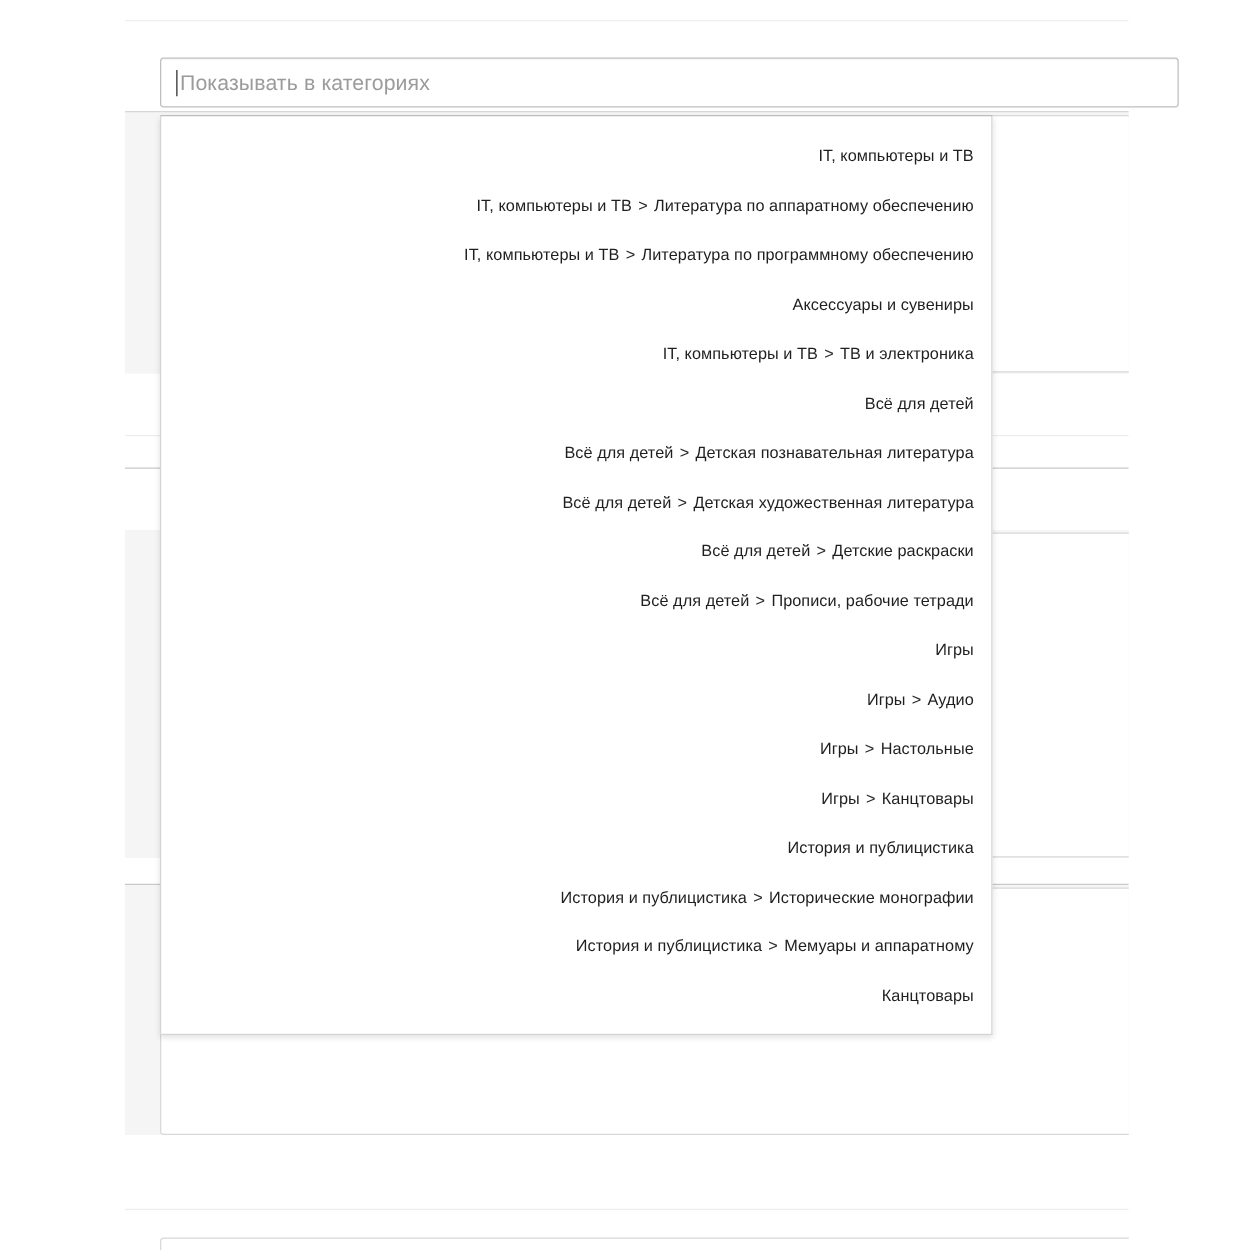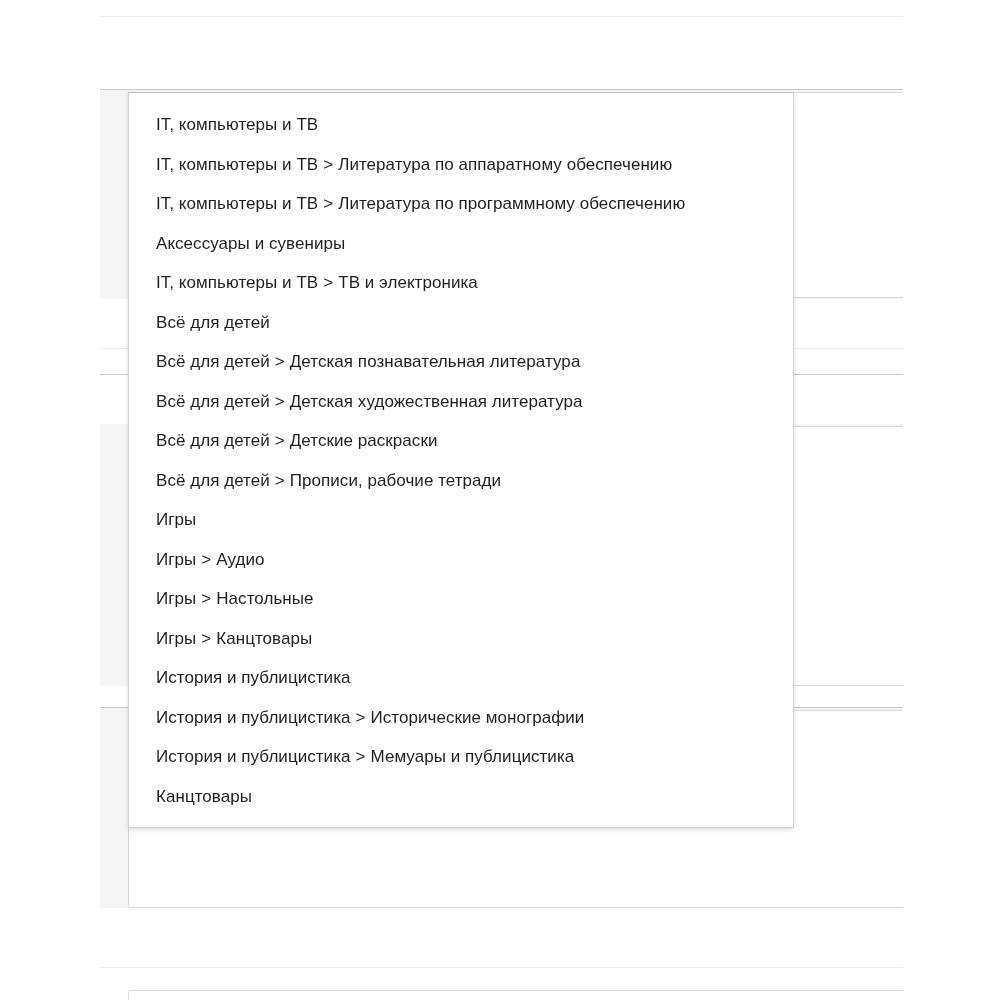--- a/index.html
+++ b/index.html
@@ -110,26 +110,27 @@
     box-sizing: border-box;
     box-shadow: 0 2px 5px rgba(0,0,0,0.13);
     padding: 12px 0 11px 0;
     z-index: 20;
   }
 
   .suggest-item {
     height: 39.5px;
     line-height: 39.5px;
     padding: 0 14px 0 27px;
-    font-size: 17px;
+    font-size: 13px;
     color: #1f1f1f;
     white-space: nowrap;
     overflow: hidden;
     cursor: pointer;
     letter-spacing: 0.05px;
+    text-align: right;
   }
   .sep {
     color: #2b2b2b;
     padding: 0 5px;
   }
 </style>
 </head>
 <body>
 
 <div id="page">
@@ -148,35 +149,39 @@
     <div class="panel" style="top:90px;  height:209px;"></div>
     <div class="panel" style="top:424px; height:262px;"></div>
     <div class="panel" style="top:708px; height:200px;"></div>
 
     <div class="ghost-field" style="top:92px;  height:206px;"></div>
     <div class="ghost-field" style="top:426px; height:260px;"></div>
     <div class="ghost-field" style="top:710px; height:198px;"></div>
     <div class="ghost-field" style="top:990px; height:40px;"></div>
   </div>
 
+  <div class="combo-input">
+    <span class="caret"></span>
+    <span class="placeholder">Показывать в категориях</span>
+  </div>
 
   <div class="suggest-panel" id="suggest-panel">
       <div class="suggest-item"><span>IT, компьютеры и ТВ</span></div>
       <div class="suggest-item"><span>IT, компьютеры и ТВ</span><span class="sep">&gt;</span><span>Литература по аппаратному обеспечению</span></div>
       <div class="suggest-item"><span>IT, компьютеры и ТВ</span><span class="sep">&gt;</span><span>Литература по программному обеспечению</span></div>
       <div class="suggest-item"><span>Аксессуары и сувениры</span></div>
       <div class="suggest-item"><span>IT, компьютеры и ТВ</span><span class="sep">&gt;</span><span>ТВ и электроника</span></div>
       <div class="suggest-item"><span>Всё для детей</span></div>
       <div class="suggest-item"><span>Всё для детей</span><span class="sep">&gt;</span><span>Детская познавательная литература</span></div>
       <div class="suggest-item"><span>Всё для детей</span><span class="sep">&gt;</span><span>Детская художественная литература</span></div>
       <div class="suggest-item"><span>Всё для детей</span><span class="sep">&gt;</span><span>Детские раскраски</span></div>
       <div class="suggest-item"><span>Всё для детей</span><span class="sep">&gt;</span><span>Прописи, рабочие тетради</span></div>
       <div class="suggest-item"><span>Игры</span></div>
       <div class="suggest-item"><span>Игры</span><span class="sep">&gt;</span><span>Аудио</span></div>
       <div class="suggest-item"><span>Игры</span><span class="sep">&gt;</span><span>Настольные</span></div>
       <div class="suggest-item"><span>Игры</span><span class="sep">&gt;</span><span>Канцтовары</span></div>
       <div class="suggest-item"><span>История и публицистика</span></div>
       <div class="suggest-item"><span>История и публицистика</span><span class="sep">&gt;</span><span>Исторические монографии</span></div>
-      <div class="suggest-item"><span>История и публицистика</span><span class="sep">&gt;</span><span>Мемуары и публицистика</span></div>
+      <div class="suggest-item"><span>История и публицистика</span><span class="sep">&gt;</span><span>Мемуары и аппаратному</span></div>
       <div class="suggest-item"><span>Канцтовары</span></div>
     </div>
 
 </div>
 
 </body></html>

